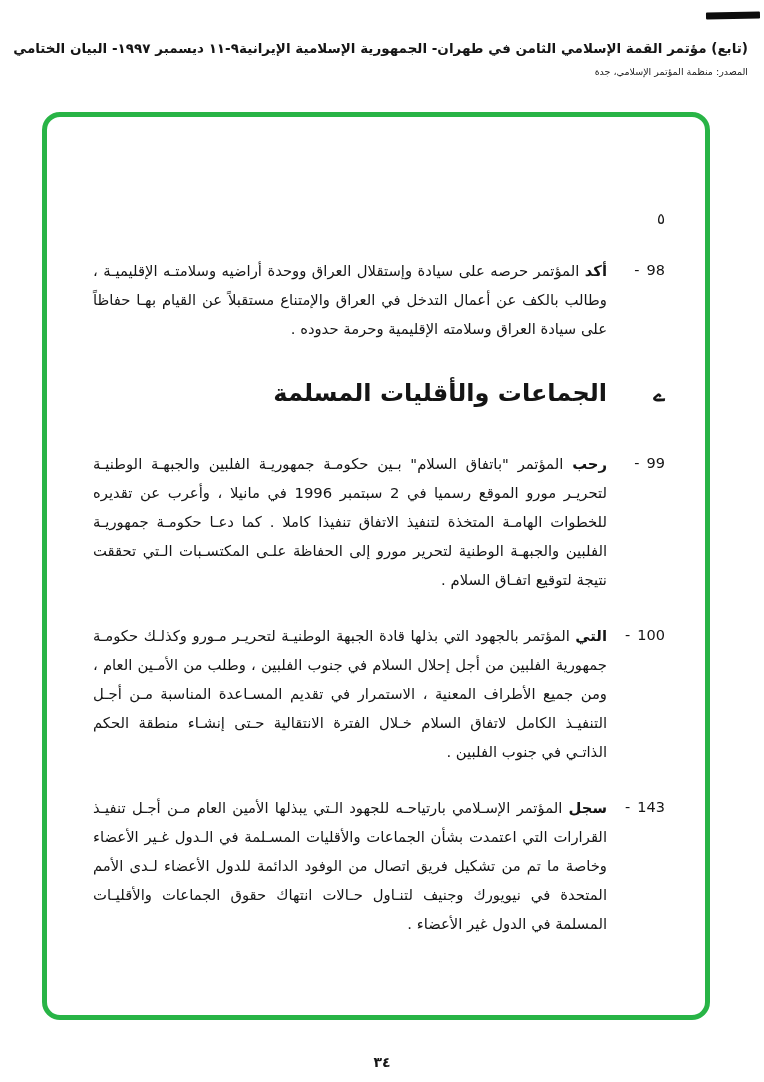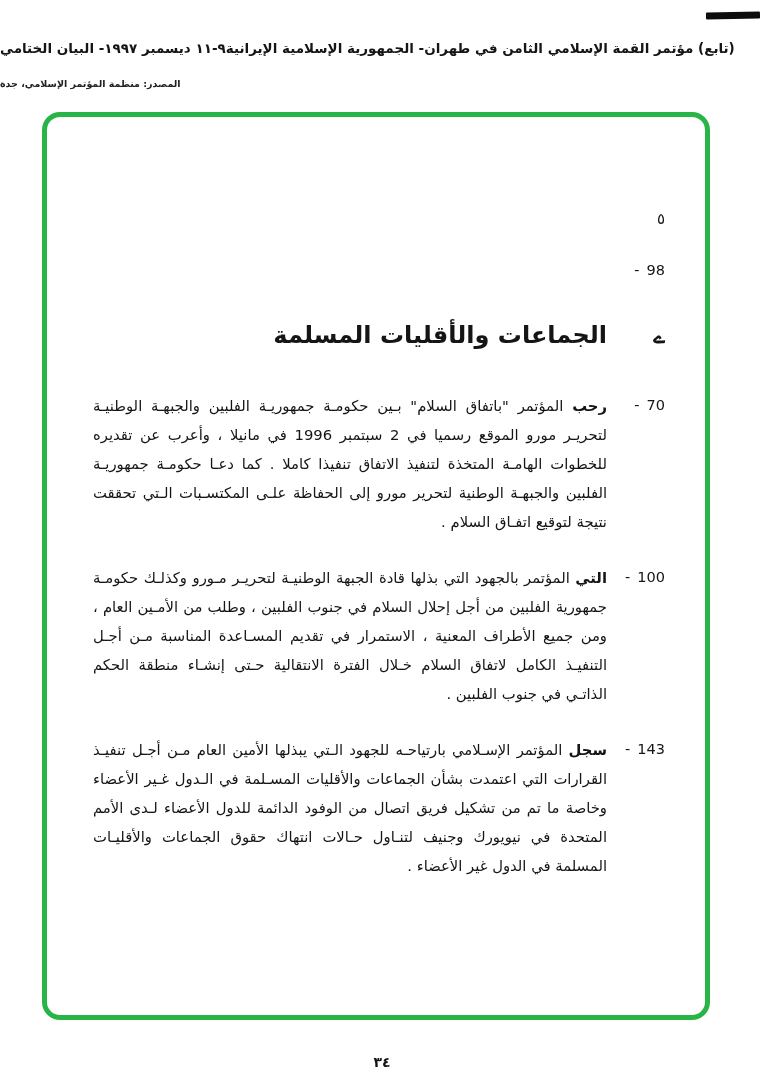--- a/index.html
+++ b/index.html
@@ -26,33 +26,33 @@
     background: #0d0d0d;
     border-radius: 1px;
     transform: rotate(-1deg);
   }
 
   
   .doc-header {
     position: absolute;
     top: 40px;
     left: 0;
-    right: 0;
-    text-align: left;
+    right: 16px;
+    text-align: right;
     direction: rtl;
   }
   .doc-header .title {
     font-size: 13.5px;
     font-weight: bold;
     letter-spacing: 0;
   }
   .doc-header .source {
     font-size: 9.5px;
-    font-weight: bold;
-    margin-top: 22px;
+    font-weight: normal;
+    margin-top: 10px;
     color: #222;
   }
 
   
   .frame {
     position: absolute;
     left: 42px;
     top: 112px;
     width: 668px;
     height: 908px;
@@ -157,30 +157,33 @@
 
     <div class="section-row section-1">
       <div class="marker-col">٥</div>
     </div>
 
     <div class="para">
       <div class="num-col">
         <span>98</span>
         <span>-</span>
       </div>
+      <div class="body-col">
+        <span class="lead">أكد</span><span> المؤتمر حرصه على سيادة وإستقلال العراق ووحدة أراضيه وسلامتـه الإقليميـة ، وطالب بالكف عن أعمال التدخل في العراق والإمتناع مستقبلاً عن القيام بهـا حفاظاً على سيادة العراق وسلامته الإقليمية وحرمة حدوده .</span>
+      </div>
     </div>
 
     <div class="section-row section-2">
       <div class="marker-col">ے</div>
       <div class="sec-title">الجماعات والأقليات المسلمة</div>
     </div>
 
     <div class="para">
       <div class="num-col">
-        <span>70</span>
+        <span>99</span>
         <span>-</span>
       </div>
       <div class="body-col">
         <span class="lead">رحب</span><span> المؤتمر "باتفاق السلام" بـين حكومـة جمهوريـة الفلبين والجبهـة الوطنيـة لتحريـر مورو الموقع رسميا في 2 سبتمبر 1996 في مانيلا ، وأعرب عن تقديره للخطوات الهامـة المتخذة لتنفيذ الاتفاق تنفيذا كاملا . كما دعـا حكومـة جمهوريـة الفلبين والجبهـة الوطنية لتحرير مورو إلى الحفاظة علـى المكتسـبات الـتي تحققت نتيجة لتوقيع اتفـاق السلام .</span>
       </div>
     </div>
 
     <div class="para">
       <div class="num-col">
         <span>100</span>

